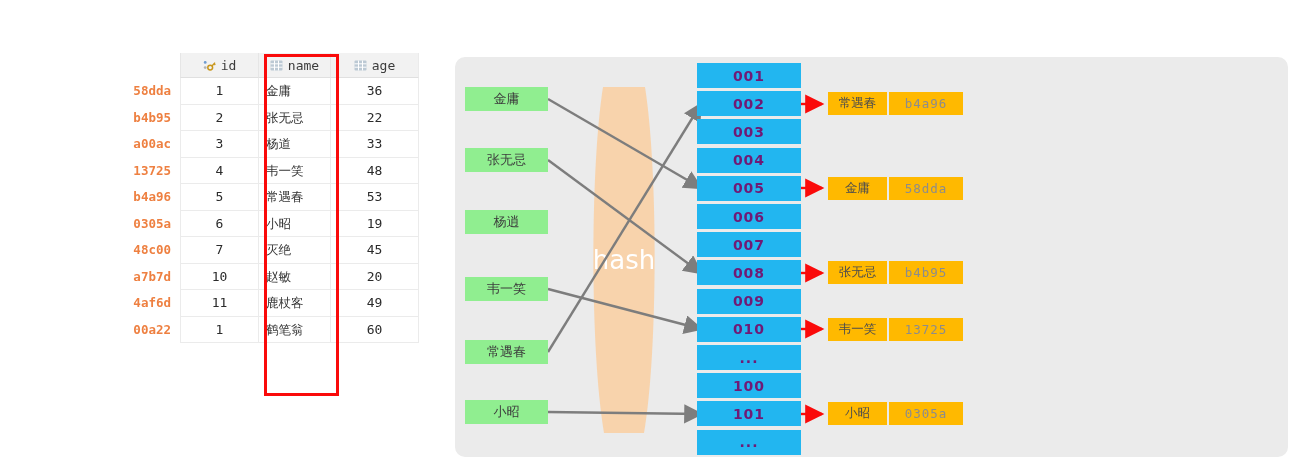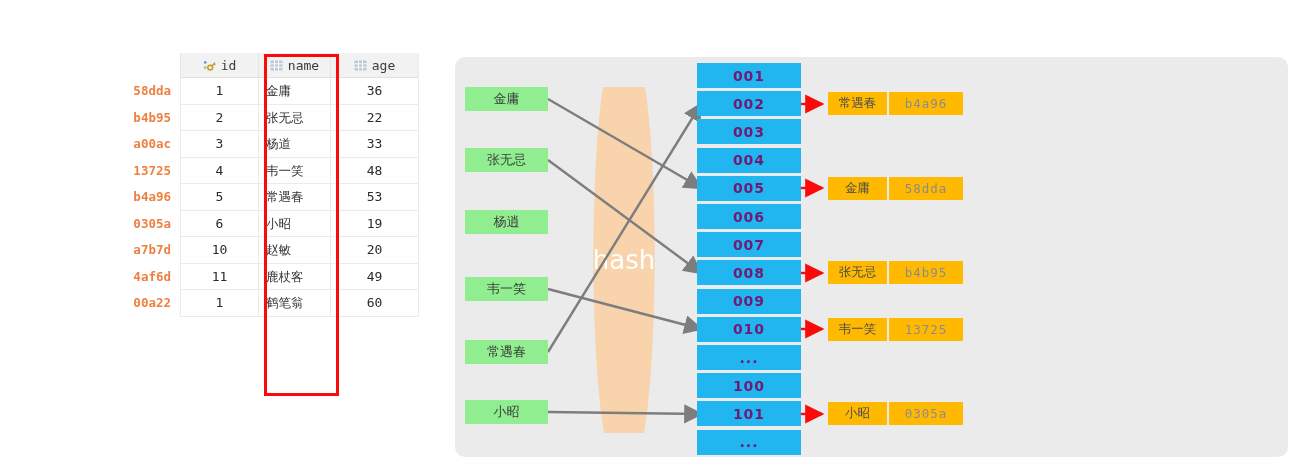--- a/index.html
+++ b/index.html
@@ -135,20 +135,26 @@
     <div class="t-cell col-name">常遇春</div>
     <div class="t-cell col-age">53</div>
   </div>
   <div class="t-row">
     <div class="t-hash">0305a</div>
     <div class="t-cell col-id">6</div>
     <div class="t-cell col-name">小昭</div>
     <div class="t-cell col-age">19</div>
   </div>
   <div class="t-row">
+    <div class="t-hash">48c00</div>
+    <div class="t-cell col-id">7</div>
+    <div class="t-cell col-name">灭绝</div>
+    <div class="t-cell col-age">45</div>
+  </div>
+  <div class="t-row">
     <div class="t-hash">a7b7d</div>
     <div class="t-cell col-id">10</div>
     <div class="t-cell col-name">赵敏</div>
     <div class="t-cell col-age">20</div>
   </div>
   <div class="t-row">
     <div class="t-hash">4af6d</div>
     <div class="t-cell col-id">11</div>
     <div class="t-cell col-name">鹿杖客</div>
     <div class="t-cell col-age">49</div>

